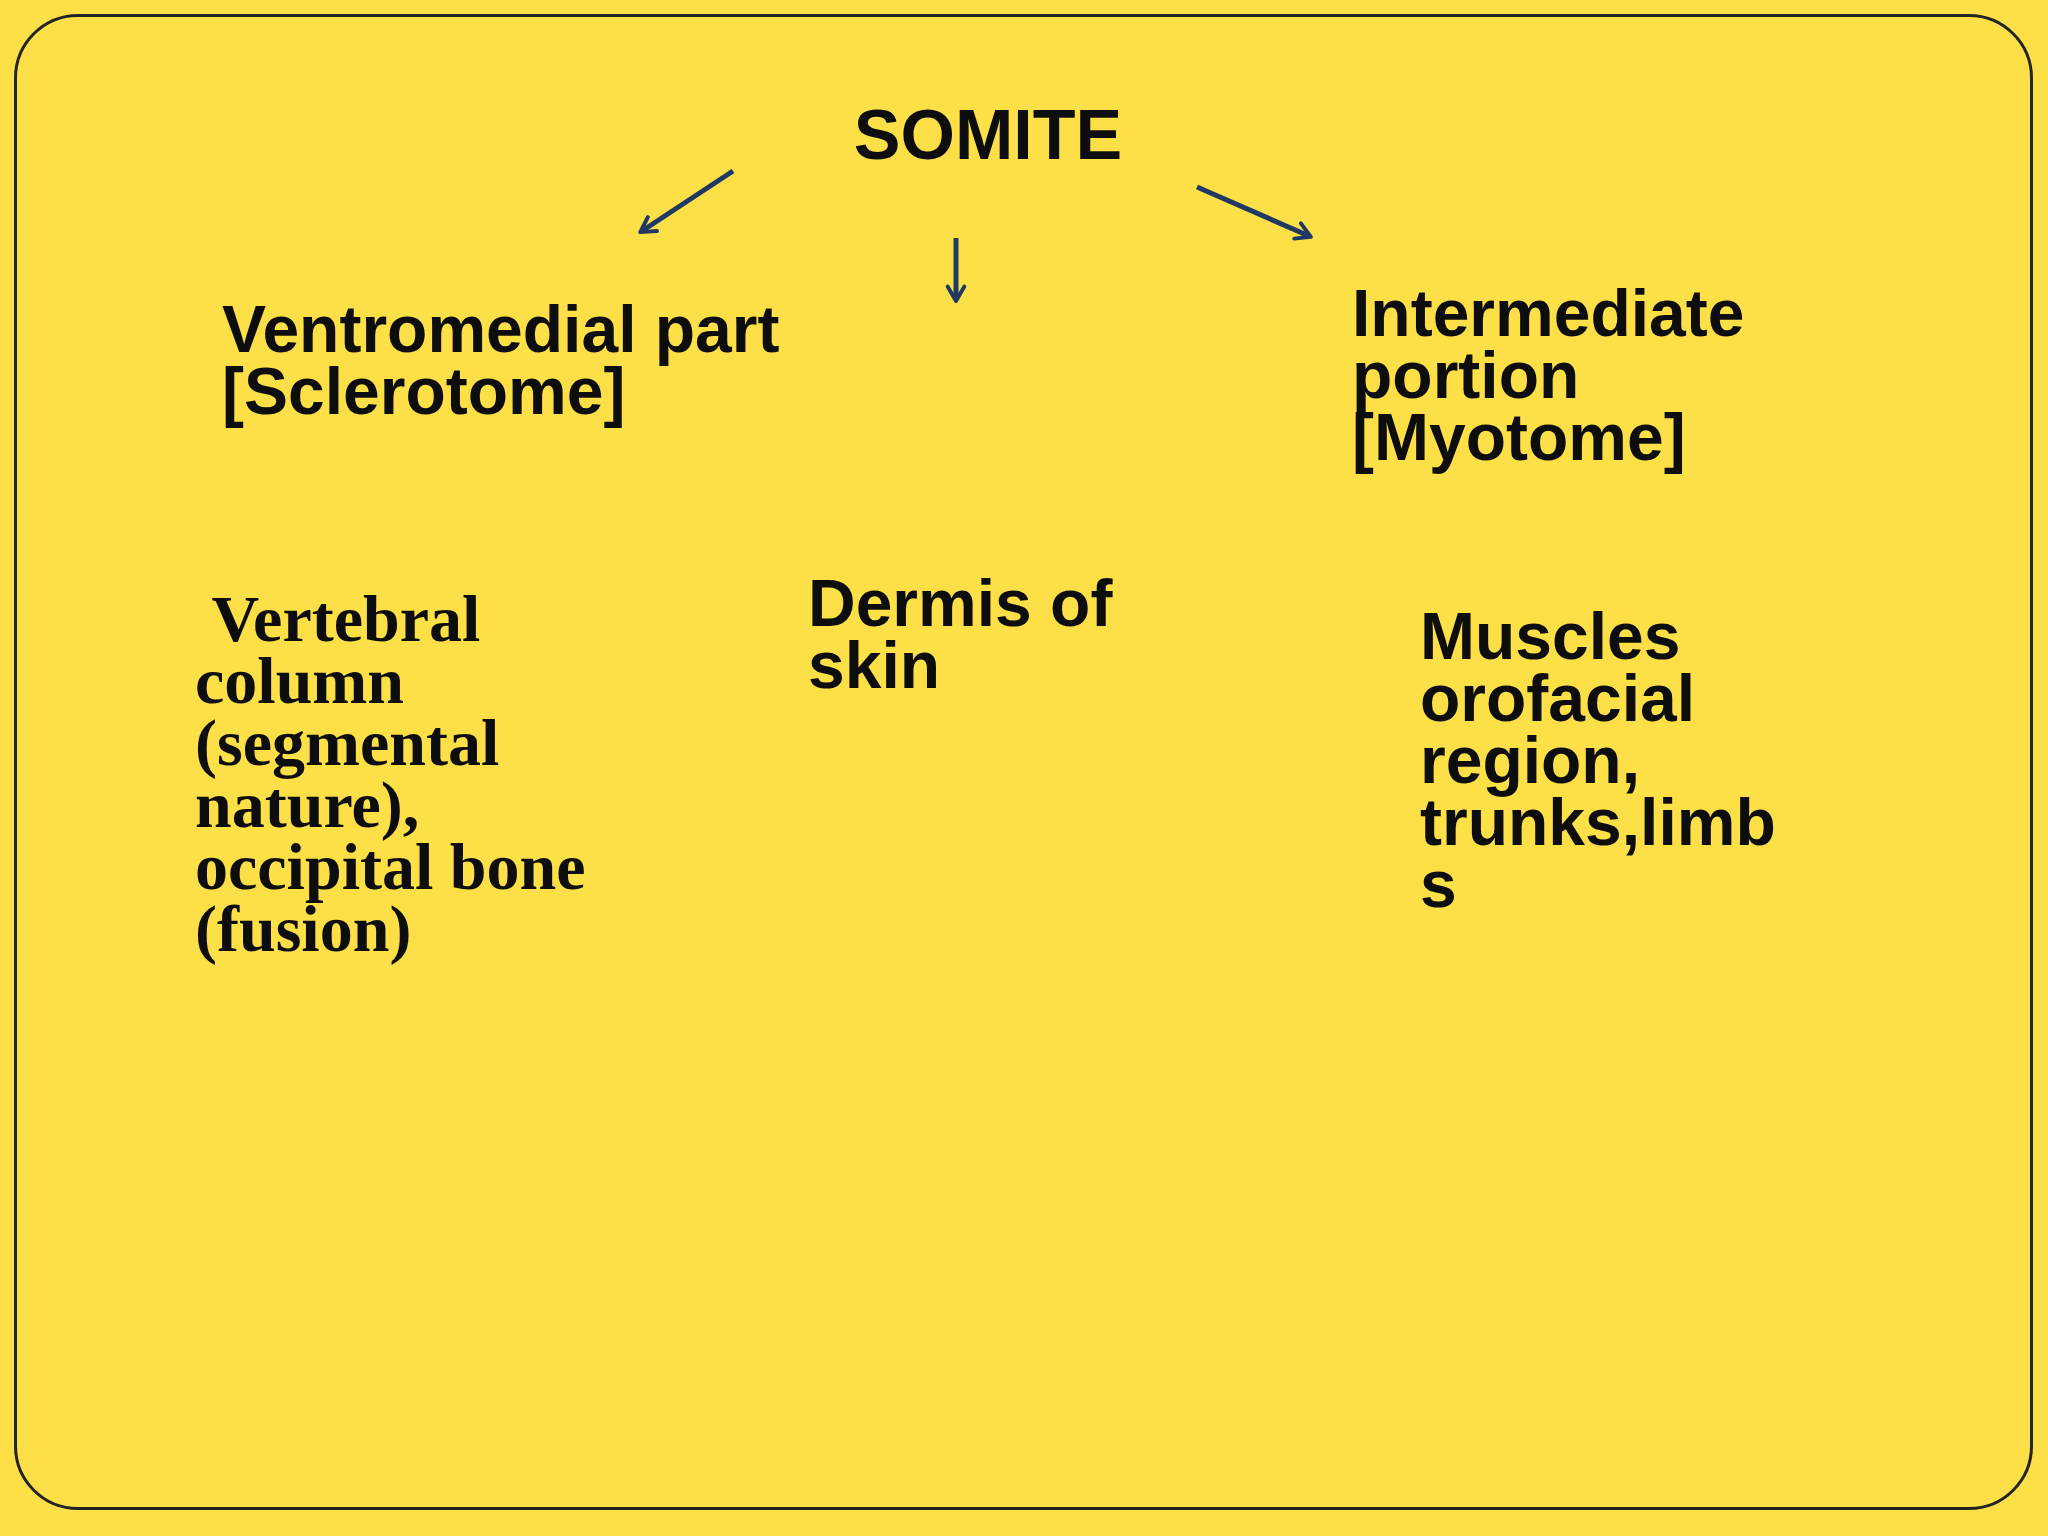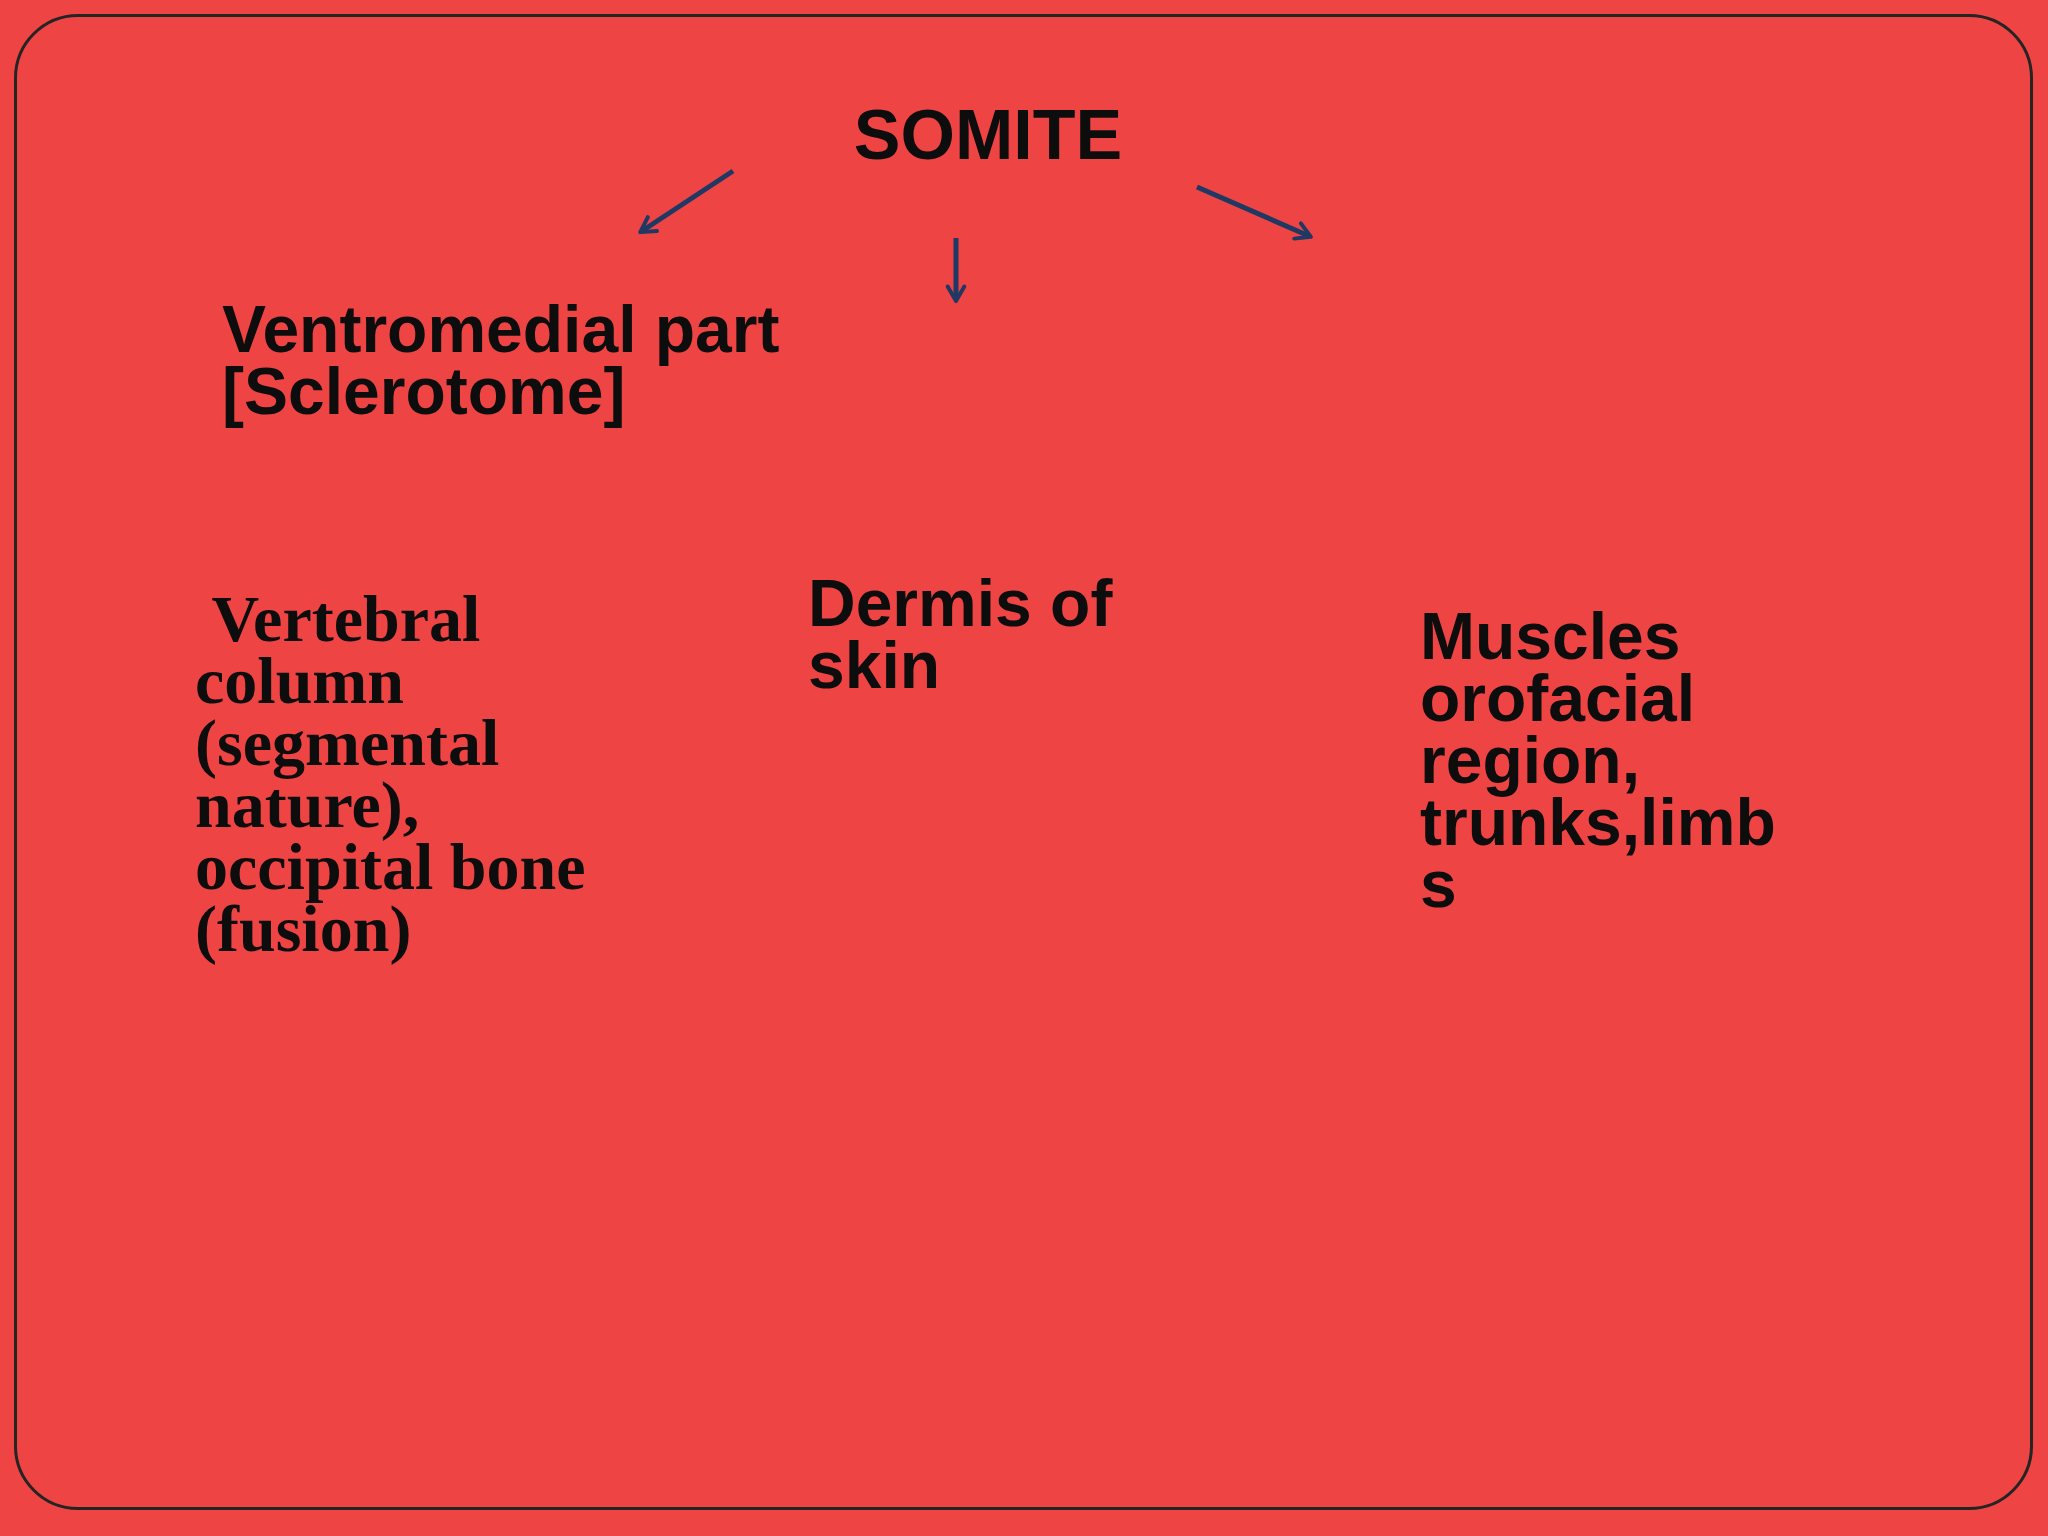--- a/index.html
+++ b/index.html
@@ -4,21 +4,21 @@
 <style>
   html, body {
     margin: 0;
     padding: 0;
     background: #fdfdfd;
   }
   .stage {
     position: relative;
     width: 2048px;
     height: 1536px;
-    background: #ef4444;
+    background: #fde047;
     overflow: hidden;
     font-family: "Liberation Sans", sans-serif;
   }
   .frame {
     position: absolute;
     left: 14px;
     top: 14px;
     width: 2019px;
     height: 1496px;
     border: 3px solid #242424;
@@ -78,20 +78,23 @@
     </defs>
     <line x1="733" y1="171" x2="642" y2="231" stroke-width="5" marker-end="url(#openArrow)" stroke="#1f3864"></line>
     <line x1="956" y1="238" x2="956" y2="299" stroke-width="5" marker-end="url(#openArrow)" stroke="#1f3864"></line>
     <line x1="1197" y1="187" x2="1309" y2="236" stroke-width="5" marker-end="url(#openArrow)" stroke="#1f3864"></line>
   </svg>
 
   <div class="txt label-sclerotome">Ventromedial part
 [Sclerotome]</div>
 
 
+  <div class="txt label-myotome">Intermediate
+portion
+[Myotome]</div>
 
   <div class="txt deriv-sclerotome"> Vertebral
 column
 (segmental
 nature),
 occipital bone
 (fusion)</div>
 
   <div class="txt deriv-dermatome">Dermis of
 skin</div>

